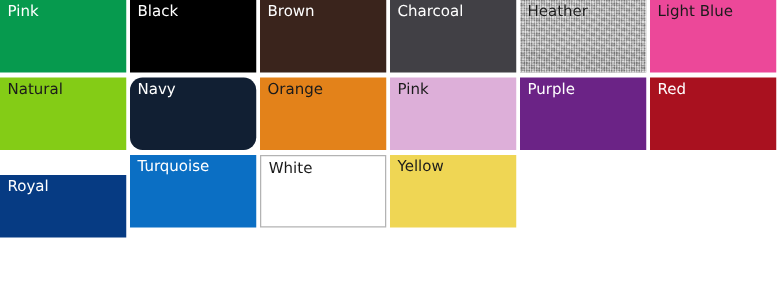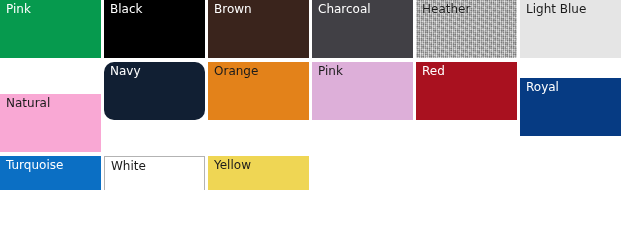--- a/index.html
+++ b/index.html
@@ -85,34 +85,37 @@
     <div class="swatch light-text" style="background-color: rgb(58, 36, 28);">
       <span class="swatch-label">Brown</span>
     </div>
     <div class="swatch light-text" style="background-color: rgb(65, 64, 69); padding-left: 45px;">
       <span class="swatch-label">Charcoal</span>
     </div>
     <div class="swatch dark-text textured" style="background-color: rgb(168, 168, 168);">
       <div class="texture"></div>
       <span class="swatch-label">Heather</span>
     </div>
-    <div class="swatch dark-text" style="background-color: #e5e5e5;">
+    <div class="swatch dark-text" style="background-color: #ec4899;">
       <span class="swatch-label">Light Blue</span>
     </div>
-    <div class="swatch dark-text" style="background-color: #f9a8d4; margin-top: 32px;">
+    <div class="swatch dark-text" style="background-color: #84cc16;">
       <span class="swatch-label">Natural</span>
     </div>
     <div class="swatch light-text" style="background-color: rgb(17, 31, 51); border-radius: 10px;">
       <span class="swatch-label">Navy</span>
     </div>
     <div class="swatch dark-text" style="background-color: rgb(227, 130, 26);">
       <span class="swatch-label">Orange</span>
     </div>
     <div class="swatch dark-text" style="background-color: rgb(221, 175, 217); padding-left: 40px;">
       <span class="swatch-label">Pink</span>
+    </div>
+    <div class="swatch light-text" style="background-color: rgb(107, 35, 134);">
+      <span class="swatch-label">Purple</span>
     </div>
     <div class="swatch light-text" style="background-color: rgb(169, 17, 31);">
       <span class="swatch-label">Red</span>
     </div>
     <div class="swatch light-text" style="background-color: rgb(6, 59, 131); margin-top: 16px;">
       <span class="swatch-label">Royal</span>
     </div>
     <div class="swatch light-text" style="background-color: rgb(11, 111, 196);">
       <span class="swatch-label">Turquoise</span>
     </div>

